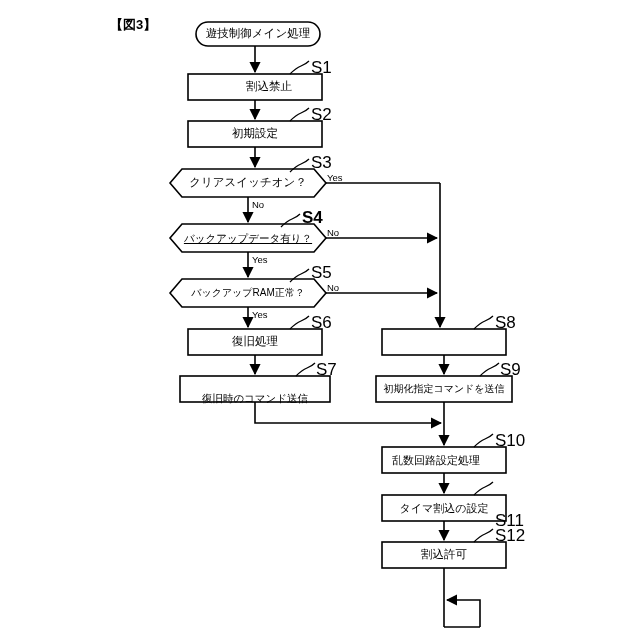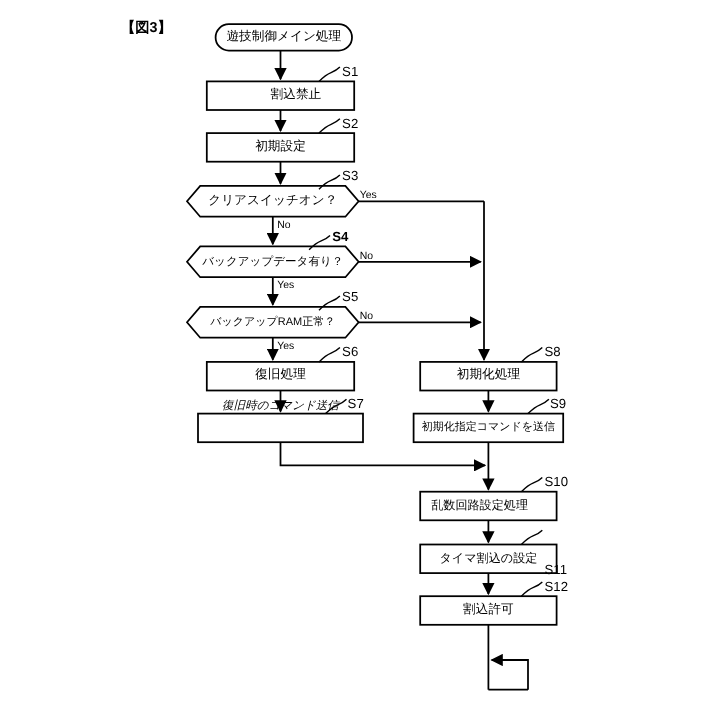--- a/index.html
+++ b/index.html
@@ -38,21 +38,21 @@
     display: flex;
     align-items: center;
     justify-content: center;
     font-size: 11.5px;
     white-space: nowrap;
     line-height: 1;
     pointer-events: none;
   }
   .step-label {
     position: absolute;
-    font-size: 12px;
+    font-size: 17px;
     white-space: nowrap;
   }
   .edge-label {
     position: absolute;
     font-size: 9.5px;
     white-space: nowrap;
   }
 </style>
 </head>
 <body>
@@ -127,26 +127,25 @@
       <path d="M 444 627 L 480 627"></path>
 
     </g>
   </svg>
 
   <div class="node-text" style="left:196px; top:22px; width:124px; height:24px;">遊技制御メイン処理</div>
 
   <div class="node-text" style="left:188px; top:74px; width:162px; height:26px;">割込禁止</div>
   <div class="node-text" style="left:188px; top:121px; width:134px; height:26px;">初期設定</div>
   <div class="node-text" style="left:170px; top:169px; width:156px; height:28px;">クリアスイッチオン？</div>
-  <div class="node-text" style="left:170px; top:224px; width:156px; height:28px; font-size:10.5px;">バックアップデータ有り？</div>
+  <div class="node-text" style="left:170px; top:224px; width:156px; height:28px; font-size:10.5px;text-decoration:underline;">バックアップデータ有り？</div>
   <div class="node-text" style="left:170px; top:279px; width:156px; height:28px; font-size:10px;">バックアップRAM正常？</div>
   <div class="node-text" style="left:188px; top:329px; width:134px; height:26px;">復旧処理</div>
-  <div class="node-text" style="left:180px; top:356px; width:150px; height:26px; font-size:10.5px;font-style:italic;">復旧時のコマンド送信</div>
+  <div class="node-text" style="left:180px; top:385px; width:150px; height:26px; font-size:10.5px;">復旧時のコマンド送信</div>
 
-  <div class="node-text" style="left:382px; top:329px; width:124px; height:26px;">初期化処理</div>
   <div class="node-text" style="left:376px; top:376px; width:136px; height:26px; font-size:10px;">初期化指定コマンドを送信</div>
   <div class="node-text" style="left:382px; top:447px; width:108px; height:26px; font-size:11px;">乱数回路設定処理</div>
   <div class="node-text" style="left:382px; top:495px; width:124px; height:26px; font-size:11px;">タイマ割込の設定</div>
   <div class="node-text" style="left:382px; top:542px; width:124px; height:26px;">割込許可</div>
 
   <svg style="position:absolute; left:0; top:0; width:640px; height:640px; pointer-events:none;" viewBox="0 0 640 640">
     <g stroke="#000000" stroke-width="1.3" fill="none">
       <path d="M 290 74 q 6 -6 11 -8 q 5 -2 8 -5"></path>
       <path d="M 290 121 q 6 -6 11 -8 q 5 -2 8 -5"></path>
       <path d="M 290 172 q 6 -6 11 -8 q 5 -2 8 -5"></path>

